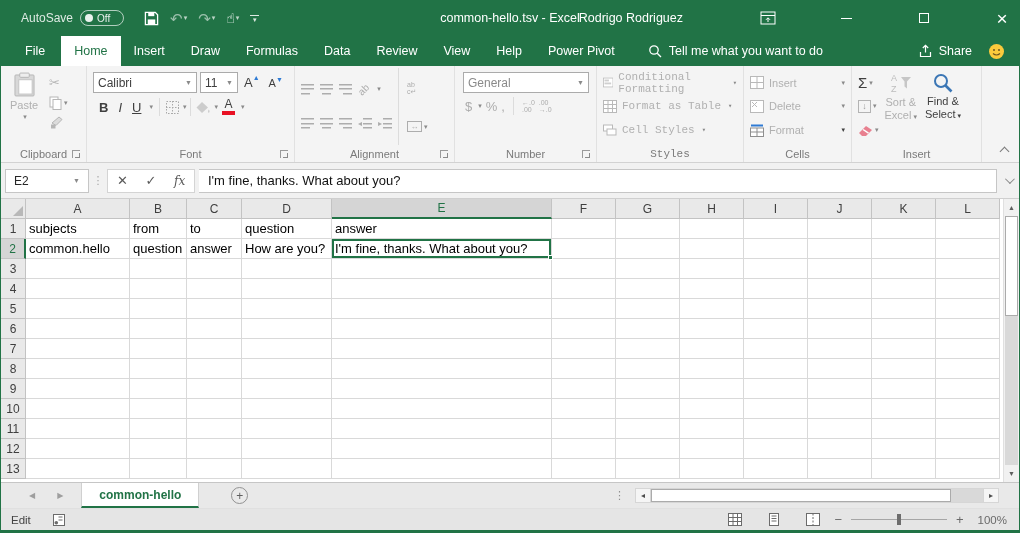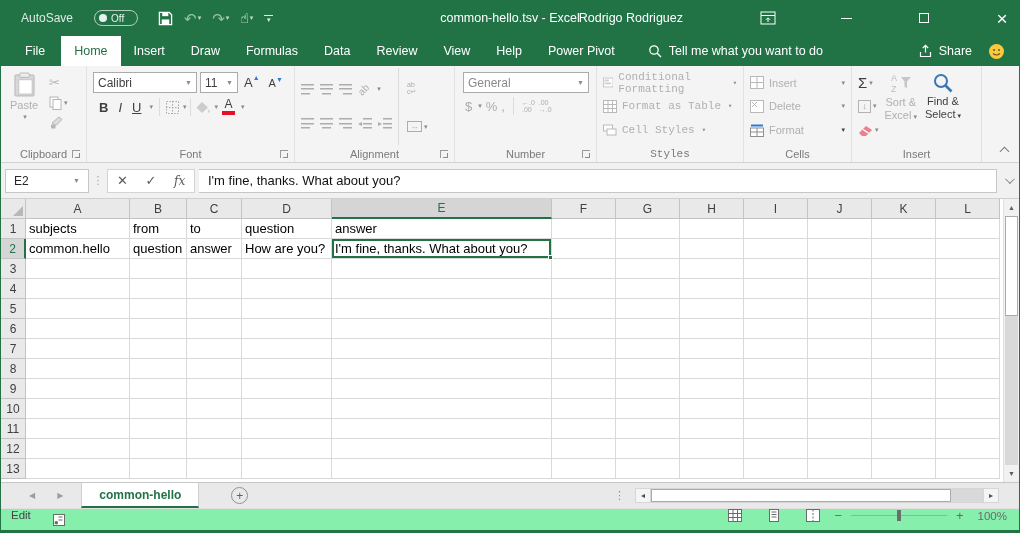--- a/index.html
+++ b/index.html
@@ -3,21 +3,21 @@
 <meta charset="utf-8">
 <style>
   * { margin:0; padding:0; box-sizing:border-box; }
   body { font-family:"Liberation Sans","DejaVu Sans",sans-serif; background:#9b9b9b; }
   .window { width:1020px; height:533px; display:flex; flex-direction:column;
             background:#fff; border-left:1px solid #217346; border-right:1px solid #217346;
             font-size:12px; color:#444; overflow:hidden; position:relative; }
 
   
   .titlebar { height:36px; background:#217346; display:flex; align-items:center; color:#fff; flex:none; position:relative; }
-  .autosave { margin-left:20px; display:flex; align-items:center; gap:21px; color:rgba(255,255,255,.85); font-size:12px; }
+  .autosave { margin-left:20px; display:flex; align-items:center; gap:7px; color:rgba(255,255,255,.85); font-size:12px; }
   .pill { width:44px; height:16px; border:1px solid rgba(255,255,255,.65); border-radius:9px; display:flex; align-items:center; padding:0 4px; gap:4px; font-size:10px; color:rgba(255,255,255,.9); }
   .pill .dot { width:8px; height:8px; border-radius:50%; background:rgba(255,255,255,.9); }
   .qat { display:flex; align-items:center; gap:3px; margin-left:16px; }
   .qat .qbtn { display:flex; align-items:center; justify-content:center; padding:0 4px; height:26px; }
   .qat .dd { font-size:7px; color:rgba(255,255,255,.7); margin-left:1px; }
   .undoredo { font-size:15px; color:rgba(255,255,255,.55); line-height:1; }
   .touch { font-size:14px; color:#fff; line-height:1; }
   .qat-more { display:inline-flex; flex-direction:column; align-items:center; color:rgba(255,255,255,.85); }
   .qat-more .bar { width:9px; height:1px; background:rgba(255,255,255,.85); margin-bottom:1px; }
   .qat-more .chv { font-size:7px; line-height:5px; }
@@ -141,21 +141,21 @@
   .navarrs { display:flex; align-items:center; gap:22px; margin-left:28px; color:#9e9e9e; font-size:8px; }
   .sheettab { margin-left:18px; background:#fff; color:#217346; font-weight:700; border-left:1px solid #d0d0d0; border-right:1px solid #d0d0d0; border-bottom:2px solid #217346; padding:0 17px; display:flex; align-items:center; }
   .addsheet { width:17px; height:17px; border:1px solid #929292; border-radius:50%; display:flex; align-items:center; justify-content:center; color:#5f5f5f; font-size:12px; line-height:1; align-self:center; margin-left:32px; }
   .hscrollzone { margin-left:auto; display:flex; align-items:center; margin-right:20px; }
   .hdots { color:#8f8f8f; font-size:11px; margin-right:10px; }
   .harr { width:16px; height:15px; background:#f5f5f5; border:1px solid #d6d6d6; display:flex; align-items:center; justify-content:center; font-size:8px; color:#4d4d4d; }
   .htrack { width:332px; height:15px; background:#d9d9d9; border-top:1px solid #d6d6d6; border-bottom:1px solid #d6d6d6; position:relative; }
   .hthumb { position:absolute; left:0; top:0; bottom:0; width:300px; background:#fff; border:1px solid #ababab; }
 
   
-  .statusbar { height:22px; background:#86efac; border-top:1px solid #e0e0e0; display:flex; flex:none; font-size:11.5px; color:#444; position:relative; }
+  .statusbar { height:22px; background:#e5e5e5; border-top:1px solid #e0e0e0; display:flex; align-items:center; flex:none; font-size:11.5px; color:#444; position:relative; }
   .mode { margin-left:10px; }
   .macro { margin-left:22px; display:flex; align-items:center; }
   .views { position:absolute; left:727px; display:flex; gap:25px; align-items:center; }
   .zoomctl { position:absolute; right:12px; display:flex; align-items:center; gap:9px; color:#6a6a6a; }
   .zminus, .zplus { font-size:13px; color:#6a6a6a; line-height:1; }
   .ztrack { width:96px; height:1px; background:#a6a6a6; position:relative; }
   .ztick { position:absolute; left:48px; top:-3px; width:1px; height:7px; background:#a6a6a6; }
   .zhandle { position:absolute; left:46px; top:-5px; width:4px; height:11px; background:#6d6d6d; }
   .zlabel { margin-left:5px; }
   .bottomstrip { height:3px; background:#217346; flex:none; }

